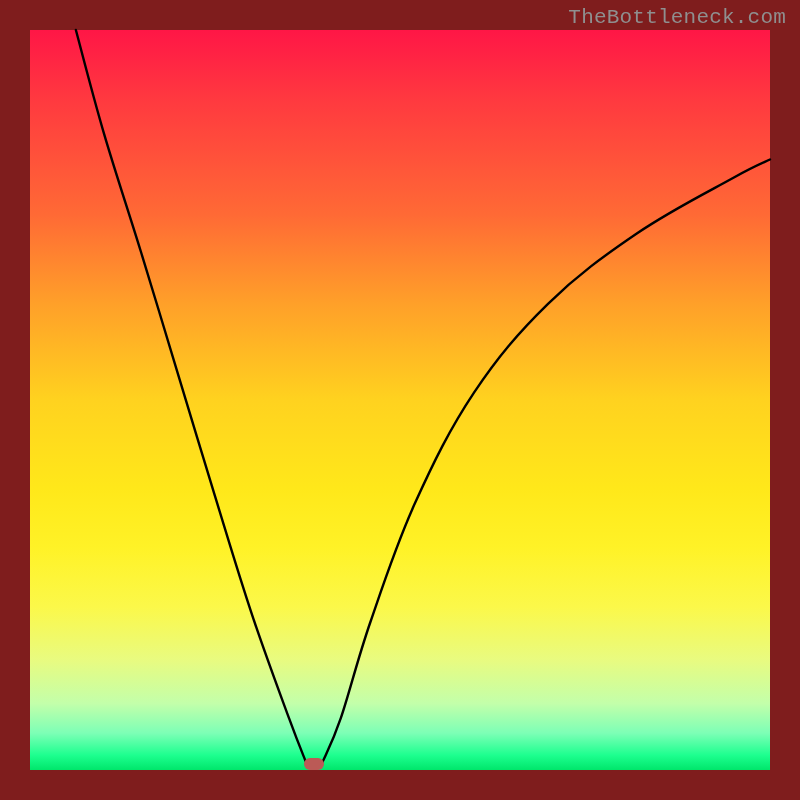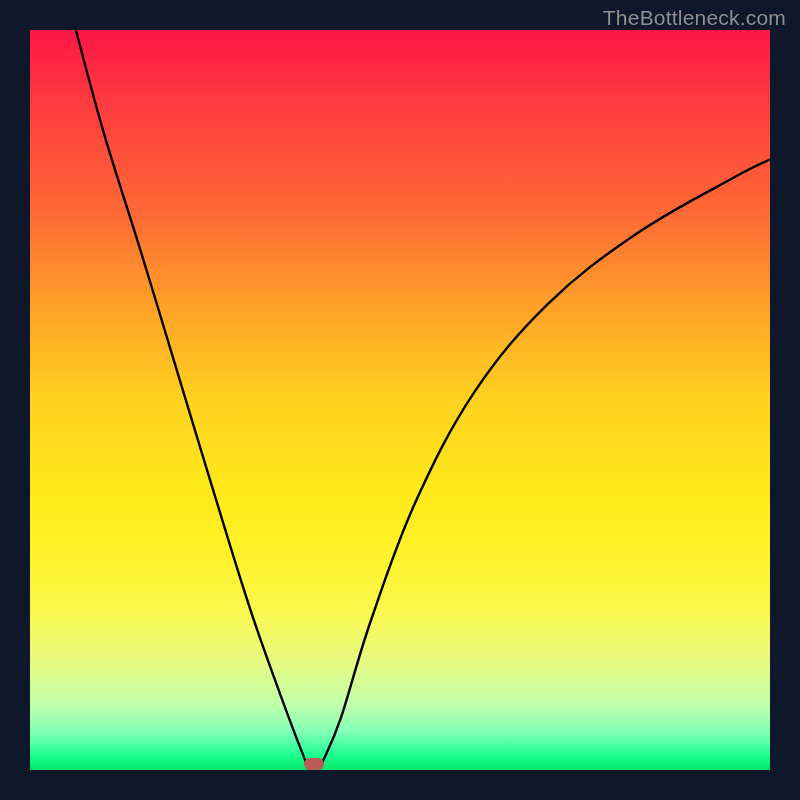--- a/index.html
+++ b/index.html
@@ -2,21 +2,22 @@
 <html><head>
 <meta charset="utf-8">
 <style>
   * { margin: 0; padding: 0; box-sizing: border-box; }
   html, body { width: 800px; height: 800px; overflow: hidden; }
   body { background: #000; position: relative; font-family: Arial, Helvetica, sans-serif; }
 
   .frame {
     position: absolute;
     inset: 0;
-    background: #0f172a;
+    background: #7f1d1d;
+    font-family: Liberation Mono, monospace;
   }
 
   .plot-area {
     position: absolute;
     left: 30px;
     top: 30px;
     width: 740px;
     height: 740px;
     background: linear-gradient(to bottom,
       #ff1646 0%,

